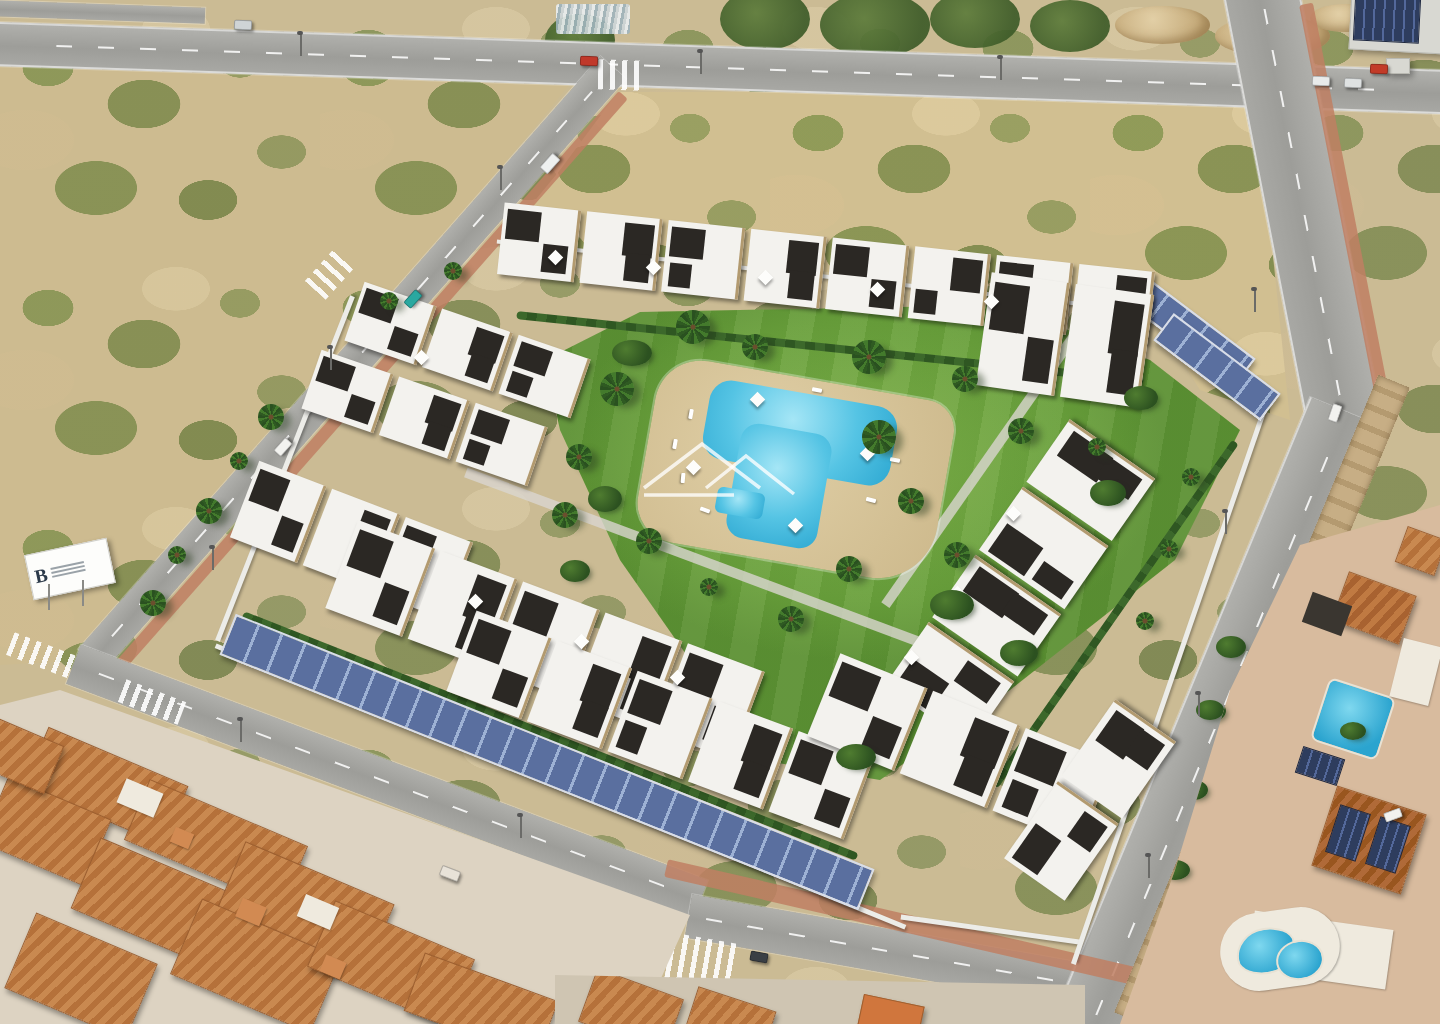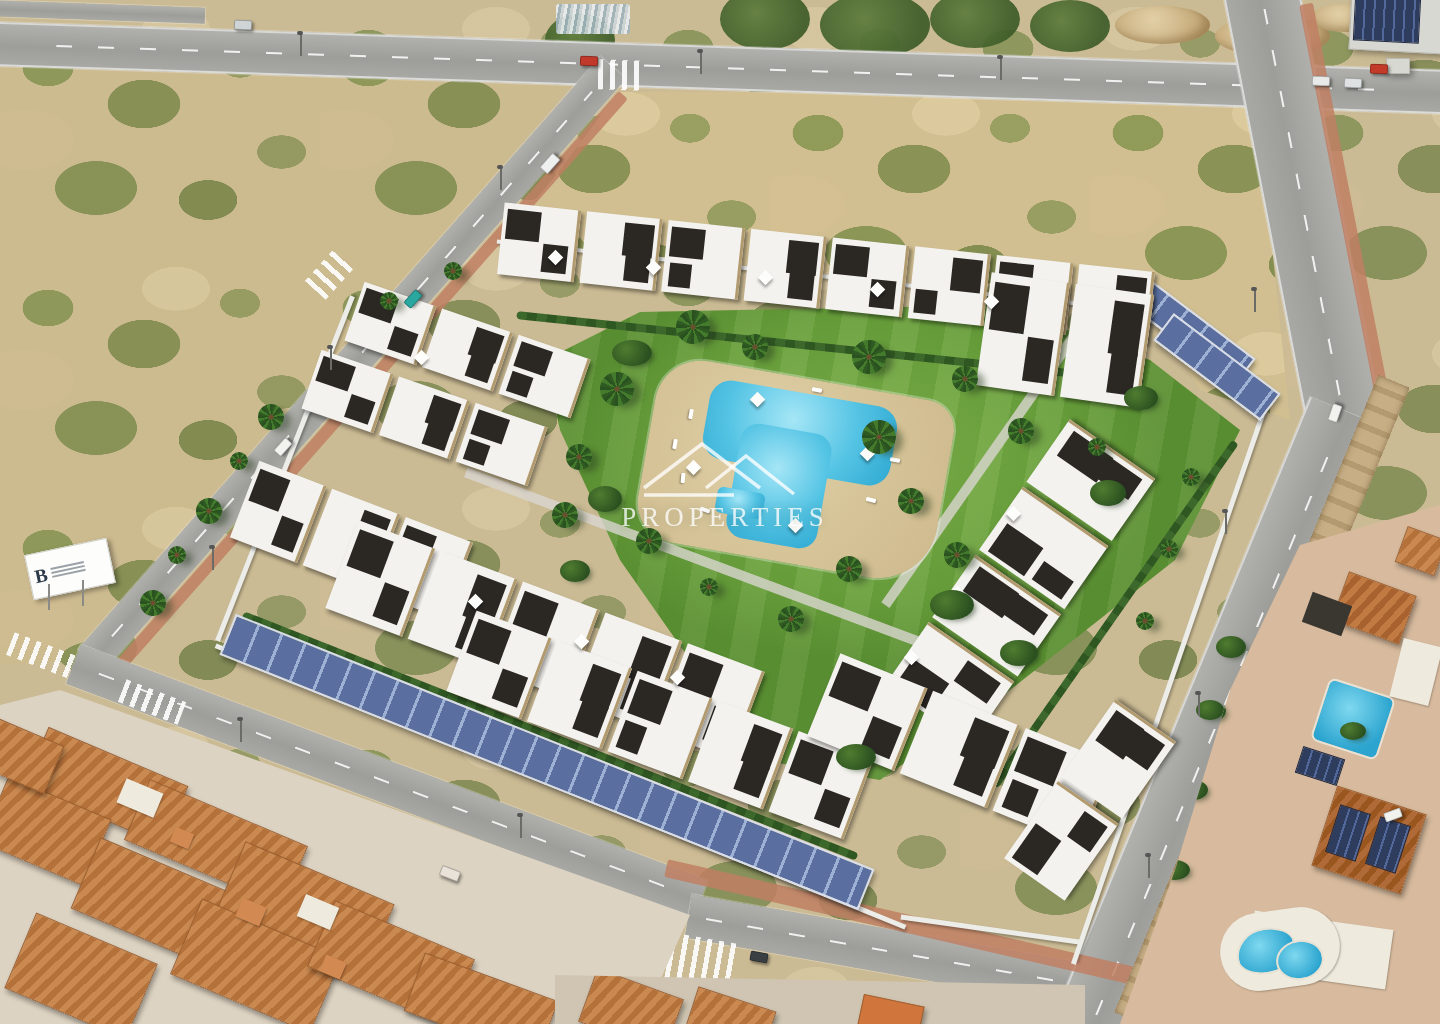--- a/index.html
+++ b/index.html
@@ -375,15 +375,14 @@
   <i class="pole" style="left:1225px;top:512px"></i>
   <i class="pole" style="left:1198px;top:694px"></i>
   <i class="pole" style="left:1148px;top:856px"></i>
 
   <div class="wm">
     <svg width="170" height="64" viewBox="0 0 170 64" fill="none" stroke="rgba(255,255,255,0.78)" stroke-width="3.5">
       <path d="M4,52 L62,8 L120,52"></path>
       <path d="M66,52 L106,20 L154,58"></path>
       <path d="M4,59 H94"></path>
     </svg>
-    <div class="l2">PROPERTIES</div>
   </div>
 </div>
 
 </body></html>

